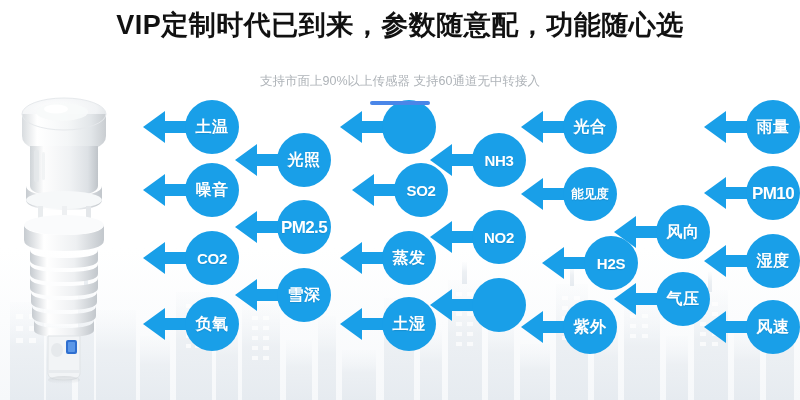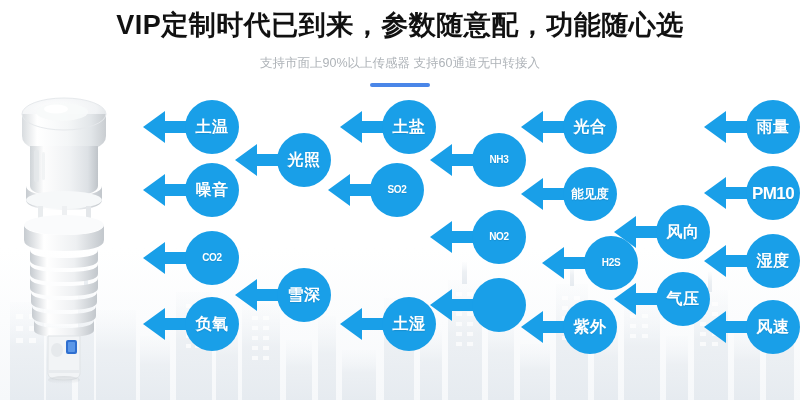--- a/index.html
+++ b/index.html
@@ -11,28 +11,28 @@
   }
   #stage{position:absolute;left:0;top:0;width:800px;height:400px;overflow:hidden;
          background:linear-gradient(180deg,#ffffff 0%,#ffffff 62%,#fbfcfd 80%,#f6f8fa 100%);}
 
   
   .skyline{position:absolute;left:0;bottom:0;width:800px;height:160px;z-index:0;}
 
   
   .header{position:absolute;left:0;top:0;width:800px;z-index:6;text-align:center;}
   .title{
-    margin:0;padding:6px;
+    margin:0;padding:16px;
     font-size:27px;font-weight:bold;color:#111111;
     letter-spacing:0.5px;line-height:1;
     padding-top:12px;
     white-space:nowrap;
   }
   .subtitle{
-    margin:0;padding:0;
+    margin:8px;padding:0;
     font-size:12.5px;color:#aeb3b8;font-weight:normal;
     padding-top:12px;line-height:1;white-space:nowrap;
   }
   .accent-bar{
     margin:13px auto 0 auto;
     width:60px;height:4px;border-radius:2px;
     background:#4a86e8;
   }
 
   
@@ -44,21 +44,21 @@
   .bubble svg{position:absolute;left:0;top:0;width:96px;height:54px;overflow:visible;}
   .bubble .lbl{
     position:absolute;right:0;top:0;width:54px;height:54px;
     display:flex;align-items:center;justify-content:center;
     color:#ffffff;font-weight:bold;line-height:1;
     text-shadow:0 1px 1px rgba(0,0,0,0.10);
     pointer-events:none;
   }
   .lbl.cn2{font-size:16px;letter-spacing:0.5px;}
   .lbl.cn3{font-size:12.5px;letter-spacing:0px;}
-  .lbl.en {font-size:10px;letter-spacing:-0.3px;}
+  .lbl.en {font-size:15px;letter-spacing:-0.3px;}
   .lbl.en-s{font-size:17px;letter-spacing:-0.6px;}
 </style>
 </head>
 <body>
 
 <div id="stage">
 
   <svg class="skyline" viewBox="0 0 800 160" preserveAspectRatio="none" aria-hidden="true">
     <defs>
       <linearGradient id="bgFade" x1="0" y1="0" x2="0" y2="1">
@@ -291,41 +291,54 @@
         </svg>
         <span class="lbl cn2">负氧</span>
       </div>
       <div class="bubble" style="left: 235px; top: 133px;">
         <svg viewBox="0 0 96 54">
           <path d="M0 27 L22 11 L22 21 L46 21 L46 33 L22 33 L22 43 Z" fill="#199fe8"></path>
           <circle cx="69" cy="27" r="27" fill="#199fe8"></circle>
         </svg>
         <span class="lbl cn2">光照</span>
       </div>
+      <div class="bubble" style="left: 235px; top: 200px;">
+        <svg viewBox="0 0 96 54">
+          <path d="M0 27 L22 11 L22 21 L46 21 L46 33 L22 33 L22 43 Z" fill="#199fe8"></path>
+          <circle cx="69" cy="27" r="27" fill="#199fe8"></circle>
+        </svg>
+        <span class="lbl en-s">PM2.5</span>
+      </div>
       <div class="bubble" style="left: 235px; top: 268px; text-decoration: underline;">
         <svg viewBox="0 0 96 54">
           <path d="M0 27 L22 11 L22 21 L46 21 L46 33 L22 33 L22 43 Z" fill="#199fe8"></path>
           <circle cx="69" cy="27" r="27" fill="#199fe8"></circle>
         </svg>
         <span class="lbl cn2">雪深</span>
       </div>
       <div class="bubble" style="left: 340px; top: 100px;">
         <svg viewBox="0 0 96 54">
           <path d="M0 27 L22 11 L22 21 L46 21 L46 33 L22 33 L22 43 Z" fill="#199fe8"></path>
           <circle cx="69" cy="27" r="27" fill="#199fe8"></circle>
         </svg>
-        <span class="lbl cn2">土盐</span>
-      </div>
-      <div class="bubble" style="left: 328px; top: 163px; text-align: center;">
+      </div>
+      <div class="bubble" style="left: 352px; top: 163px; text-align: center;">
         <svg viewBox="0 0 96 54">
           <path d="M0 27 L22 11 L22 21 L46 21 L46 33 L22 33 L22 43 Z" fill="#199fe8"></path>
           <circle cx="69" cy="27" r="27" fill="#199fe8"></circle>
         </svg>
         <span class="lbl en">SO2</span>
       </div>
+      <div class="bubble" style="left: 340px; top: 231px;">
+        <svg viewBox="0 0 96 54">
+          <path d="M0 27 L22 11 L22 21 L46 21 L46 33 L22 33 L22 43 Z" fill="#199fe8"></path>
+          <circle cx="69" cy="27" r="27" fill="#199fe8"></circle>
+        </svg>
+        <span class="lbl cn2">蒸发</span>
+      </div>
       <div class="bubble" style="left: 340px; top: 297px;">
         <svg viewBox="0 0 96 54">
           <path d="M0 27 L22 11 L22 21 L46 21 L46 33 L22 33 L22 43 Z" fill="#199fe8"></path>
           <circle cx="69" cy="27" r="27" fill="#199fe8"></circle>
         </svg>
         <span class="lbl cn2">土湿</span>
       </div>
       <div class="bubble" style="left: 430px; top: 133px;">
         <svg viewBox="0 0 96 54">
           <path d="M0 27 L22 11 L22 21 L46 21 L46 33 L22 33 L22 43 Z" fill="#199fe8"></path>

